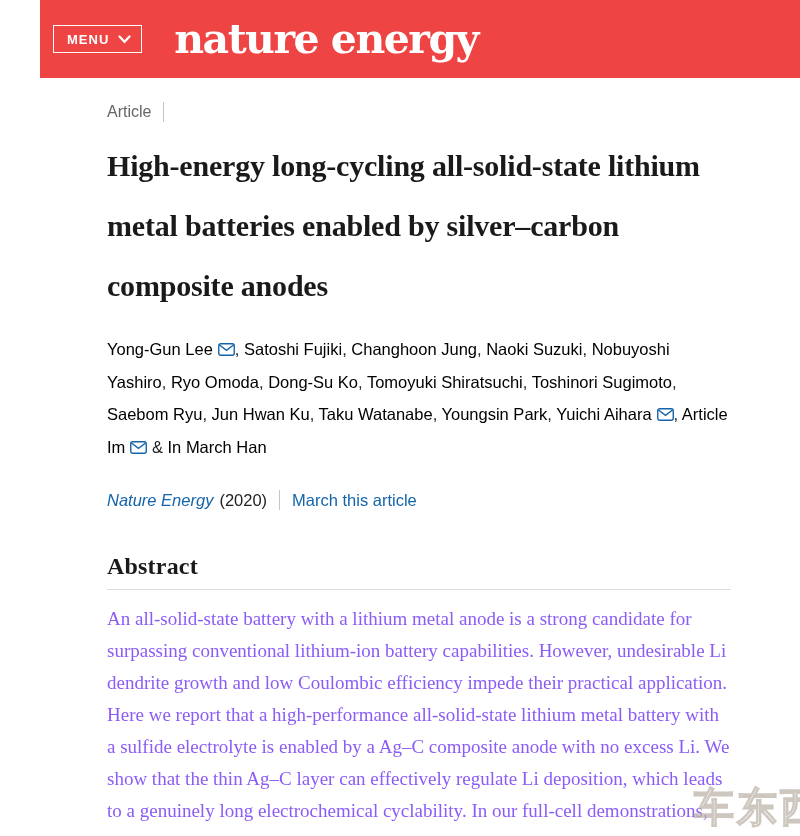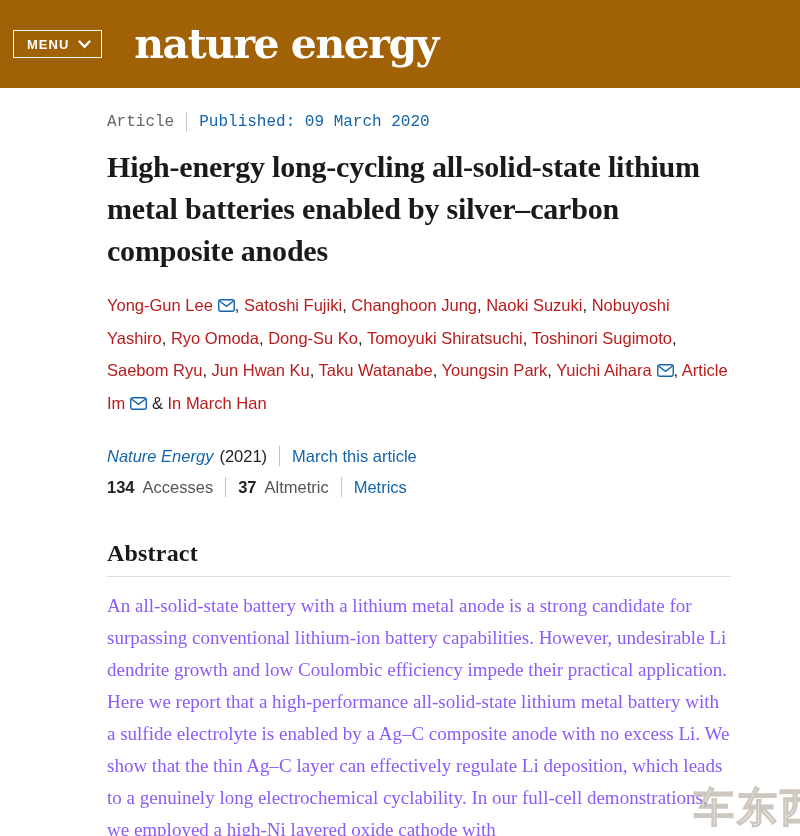--- a/index.html
+++ b/index.html
@@ -5,58 +5,58 @@
   * { box-sizing: border-box; }
   html,body { margin:0; padding:0; }
   body {
     width:800px; height:836px; overflow:hidden; position:relative;
     background:#ffffff; font-family:"Liberation Sans", sans-serif;
     -webkit-font-smoothing:antialiased;
   }
 
   
   .header {
-    height:88px; background:#a16207; display:flex; align-items:center;
+    height:78px; background:#ef4444; display:flex; align-items:center;margin-left:40px;
   }
   .menu-btn {
     margin-left:13px; height:28px; padding:0 10px 0 13px;
     border:1.5px solid #ffffff; background:transparent; color:#ffffff;
     display:flex; align-items:center; gap:9px;
     font-family:"Liberation Sans", sans-serif;
     font-size:13px; font-weight:bold; letter-spacing:1px; cursor:pointer;
   }
   .logo {
     margin-left:32px; color:#ffffff;
     font-family:"DejaVu Serif", serif; font-weight:bold;
     font-size:41px; letter-spacing:-1.5px; line-height:1; cursor:pointer;
   }
 
   
   .content { width:624px; margin-left:107px; }
 
   .meta-line {
     margin-top:24px; display:flex; align-items:center;
-    font-size:16px; color:#666666;font-family:Liberation Mono, monospace;
+    font-size:16px; color:#666666;
   }
   .pipe {
     display:inline-block; width:1px; height:20px; background:#c5c5c5;
     margin:0 12px; flex:0 0 auto;
   }
   .link { color:#1464aa; text-decoration:none; cursor:pointer; }
 
   h1.title {
     margin:14px 0 0 0;
     font-family:"Liberation Serif", serif; font-weight:bold;
-    font-size:30px; line-height:42px; color:#1a1a1a; letter-spacing:-0.2px;
+    font-size:30px; line-height:60px; color:#1a1a1a; letter-spacing:-0.2px;
   }
 
   .authors {
     margin-top:17px; font-size:16.5px; line-height:32px; color:#222222;
   }
-  .authors .author { color:#b91c1c; cursor:pointer; }
+  .authors .author { color:#000000; cursor:pointer; }
   .authors .sep { color:#222222; }
   .email-icon { margin-left:5px; vertical-align:-1px; cursor:pointer; }
 
   .journal-line {
     margin-top:26px; display:flex; align-items:center;
     font-size:16.5px; color:#222222;
   }
   .journal-name { font-style:italic; }
   .journal-year { margin-left:6px; color:#222222; }
 
@@ -99,52 +99,42 @@
     </span>
   </button>
   <div class="logo">nature energy</div>
 </div>
 
 <div class="content">
 
   <div class="meta-line">
     <span>Article</span>
     <span class="pipe"></span>
-    <span class="link">Published: 09 March 2020</span>
   </div>
 
   <h1 class="title">High-energy long-cycling all-solid-state lithium metal batteries enabled by silver–carbon composite anodes</h1>
 
   <div class="authors"><span class="author">Yong-Gun Lee</span><span class="email-icon"><svg width="17" height="13" viewBox="0 0 17 13">
           <rect x="0.75" y="0.75" width="15.5" height="11.5" rx="2" fill="none" stroke="#1464aa" stroke-width="1.4"></rect>
           <path d="M1.5 2 L8.5 7.4 L15.5 2" fill="none" stroke="#1464aa" stroke-width="1.4"></path>
         </svg></span><span class="sep">, </span><span class="author">Satoshi Fujiki</span><span class="sep">, </span><span class="author">Changhoon Jung</span><span class="sep">, </span><span class="author">Naoki Suzuki</span><span class="sep">, </span><span class="author">Nobuyoshi Yashiro</span><span class="sep">, </span><span class="author">Ryo Omoda</span><span class="sep">, </span><span class="author">Dong-Su Ko</span><span class="sep">, </span><span class="author">Tomoyuki Shiratsuchi</span><span class="sep">, </span><span class="author">Toshinori Sugimoto</span><span class="sep">, </span><span class="author">Saebom Ryu</span><span class="sep">, </span><span class="author">Jun Hwan Ku</span><span class="sep">, </span><span class="author">Taku Watanabe</span><span class="sep">, </span><span class="author">Youngsin Park</span><span class="sep">, </span><span class="author">Yuichi Aihara</span><span class="email-icon"><svg width="17" height="13" viewBox="0 0 17 13">
           <rect x="0.75" y="0.75" width="15.5" height="11.5" rx="2" fill="none" stroke="#1464aa" stroke-width="1.4"></rect>
           <path d="M1.5 2 L8.5 7.4 L15.5 2" fill="none" stroke="#1464aa" stroke-width="1.4"></path>
         </svg></span><span class="sep">, </span><span class="author">Article Im</span><span class="email-icon"><svg width="17" height="13" viewBox="0 0 17 13">
           <rect x="0.75" y="0.75" width="15.5" height="11.5" rx="2" fill="none" stroke="#1464aa" stroke-width="1.4"></rect>
           <path d="M1.5 2 L8.5 7.4 L15.5 2" fill="none" stroke="#1464aa" stroke-width="1.4"></path>
         </svg></span><span class="sep"> &amp; </span><span class="author">In March Han</span></div>
 
   <div class="journal-line">
     <span class="link journal-name">Nature Energy</span>
-    <span class="journal-year">(2021)</span>
+    <span class="journal-year">(2020)</span>
     <span class="pipe"></span>
     <span class="link">March this article</span>
   </div>
 
-  <div class="metrics-line">
-    <span class="metric-num">134</span>
-    <span class="metric-label">Accesses</span>
-    <span class="pipe"></span>
-    <span class="metric-num">37</span>
-    <span class="metric-label">Altmetric</span>
-    <span class="pipe"></span>
-    <span class="link">Metrics</span>
-  </div>
 
   <div class="abstract-section">
     <h2 class="abstract-heading">Abstract</h2>
     <hr class="heading-rule">
     <p class="abstract-text">An all-solid-state battery with a lithium metal anode is a strong candidate for surpassing conventional lithium-ion battery capabilities. However, undesirable Li dendrite growth and low Coulombic efficiency impede their practical application. Here we report that a high-performance all-solid-state lithium metal battery with a sulfide electrolyte is enabled by a Ag–C composite anode with no excess Li. We show that the thin Ag–C layer can effectively regulate Li deposition, which leads to a genuinely long electrochemical cyclability. In our full-cell demonstrations, we employed a high-Ni layered oxide cathode with</p>
   </div>
 
 </div>
 
 <div class="watermark">车东西</div>

